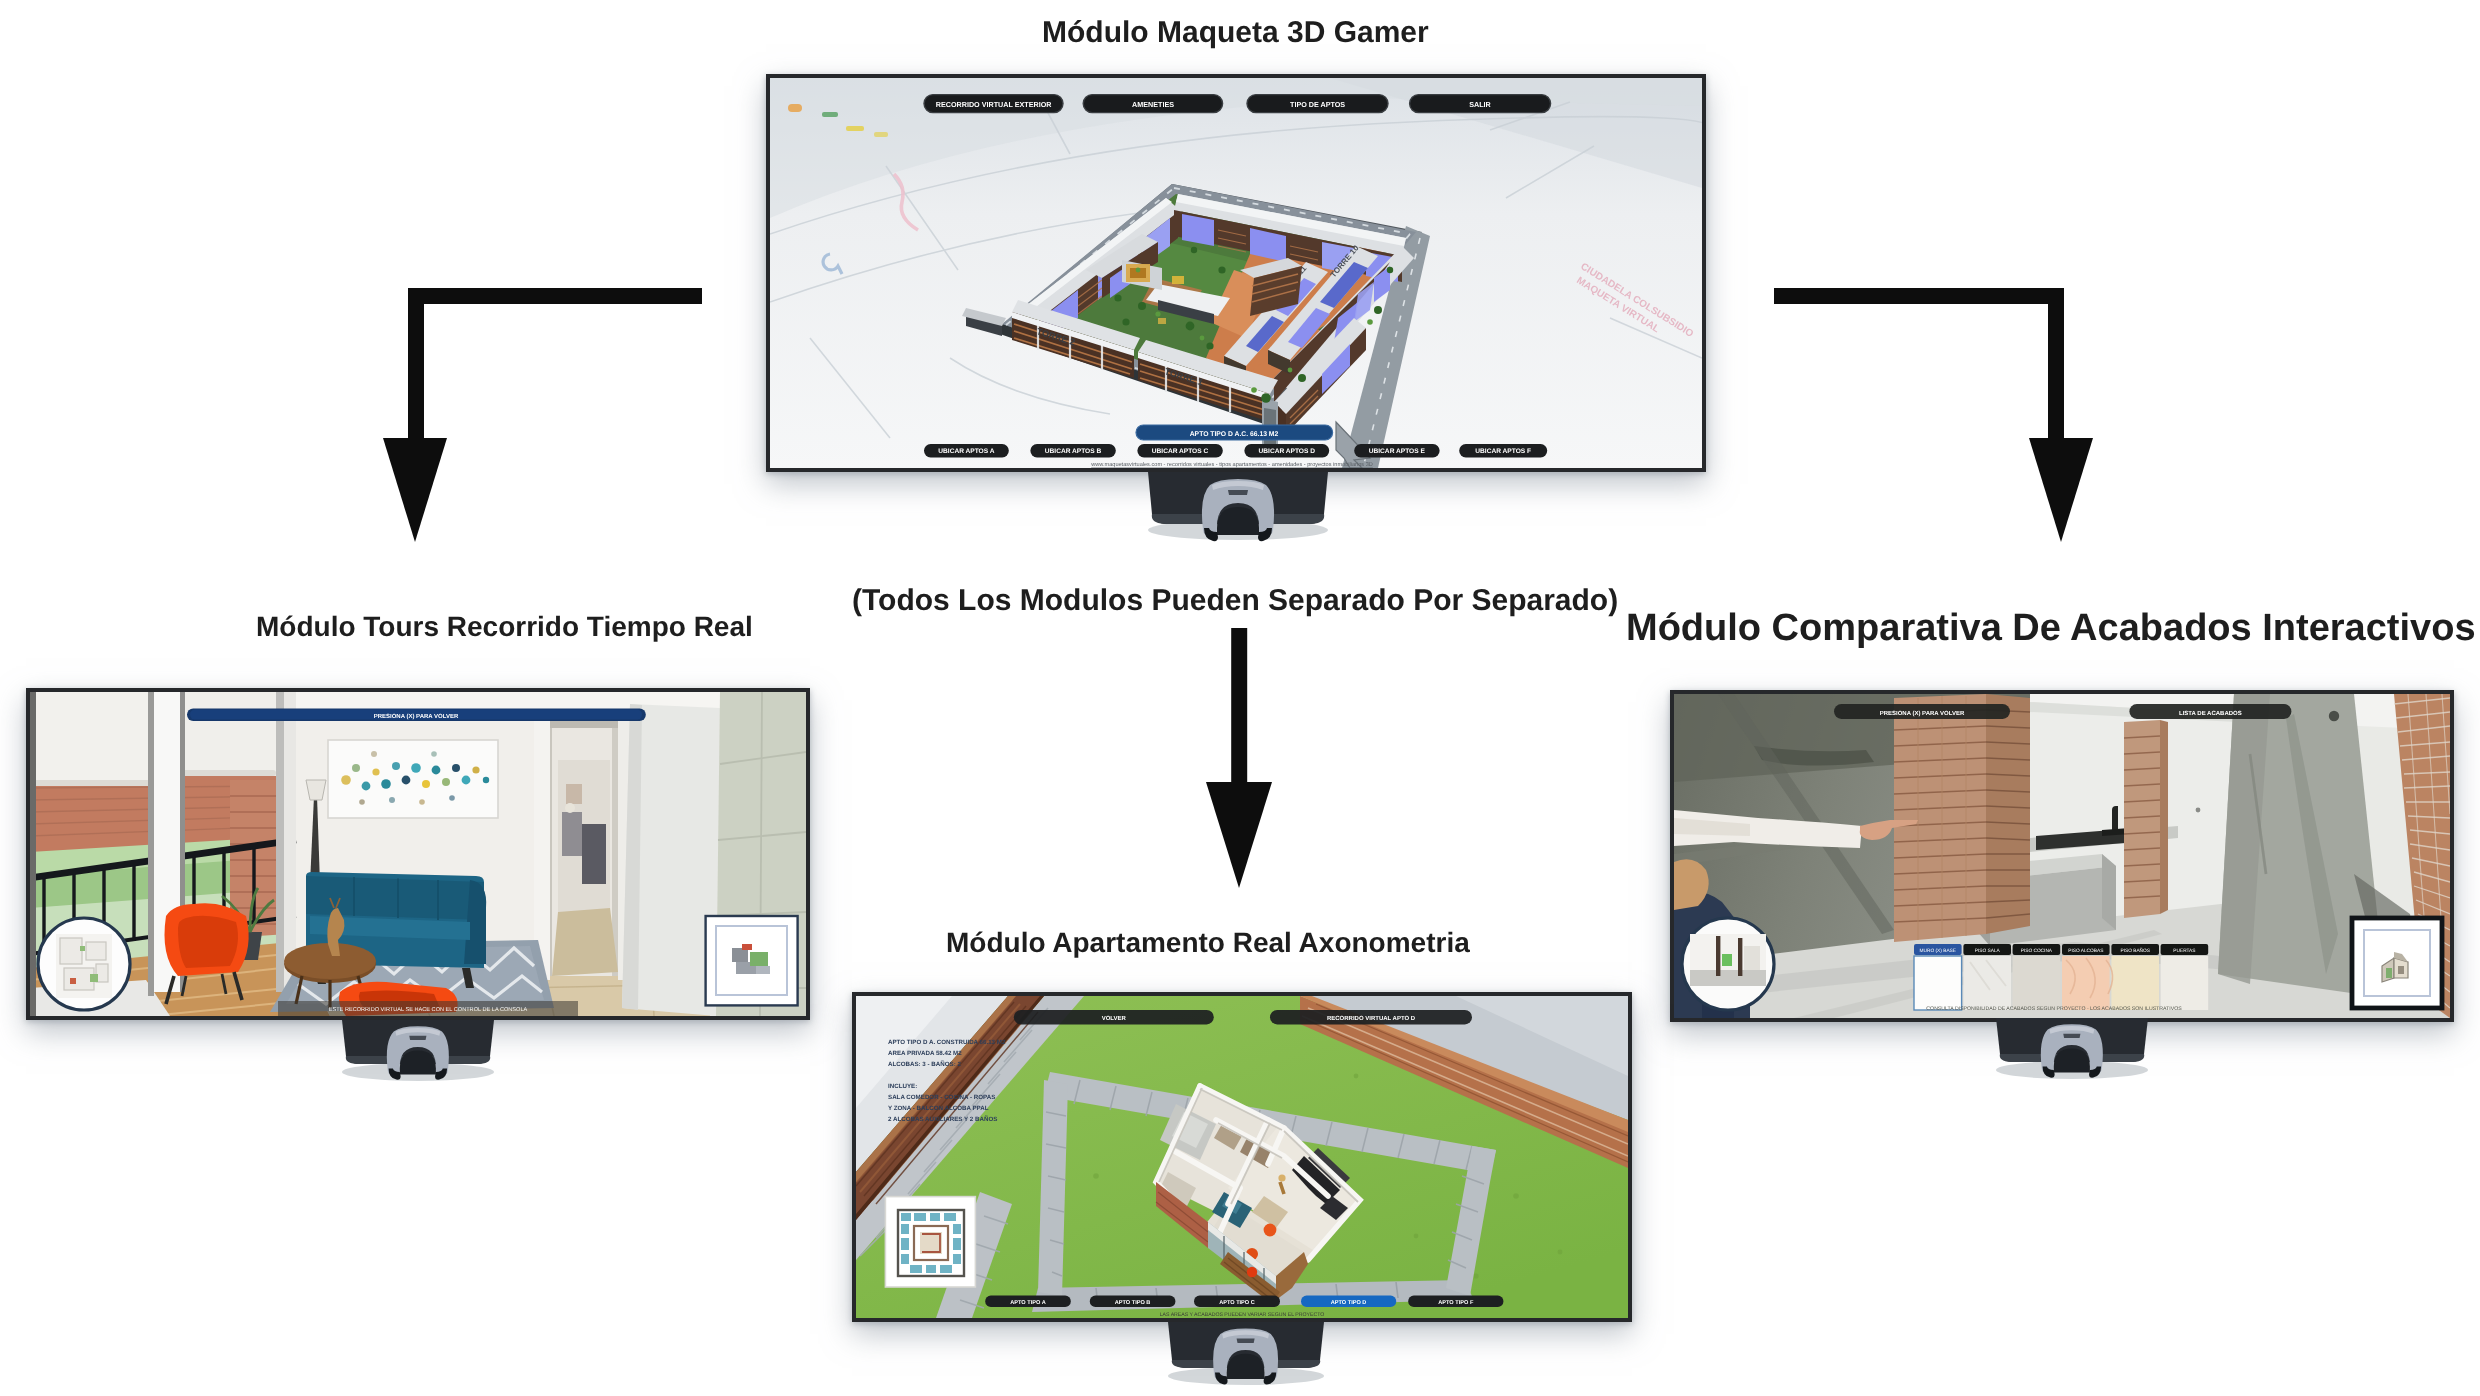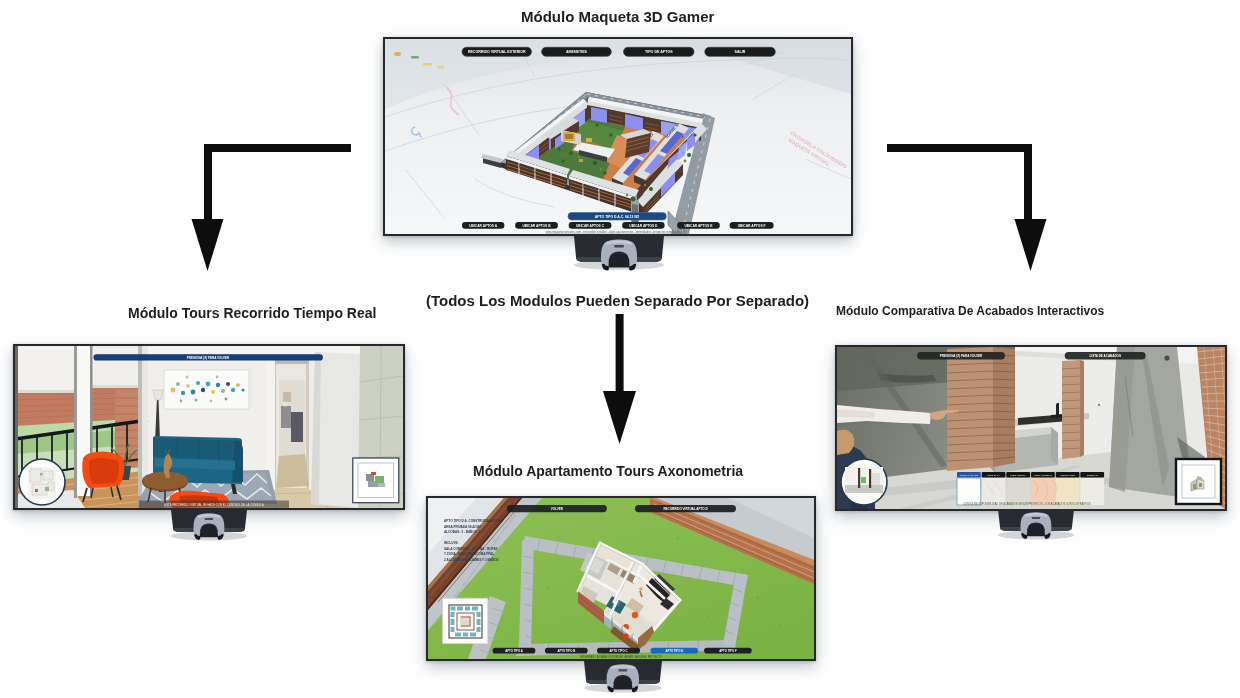--- a/index.html
+++ b/index.html
@@ -31,23 +31,23 @@
 <svg style="position:absolute;left:598px;top:314px;" width="44" height="131" viewBox="0 0 44 131">
 <path d="M17.6 0 L25.6 0 L25.6 78 L17.6 78 Z" fill="#0d0d0d"></path>
 <path d="M5 77 L38 77 L21.5 130 Z" fill="#0d0d0d"></path>
 </svg>
 
 
 <div class="title" style="left:426px;top:292px;font-size:15px;">(Todos Los Modulos Pueden Separado Por Separado)</div>
 
 <div class="title" style="left:86px;top:305px;font-size:14px;margin-left:42px;">Módulo Tours Recorrido Tiempo Real</div>
 
-<div class="title" style="left:836px;top:304px;font-size:12px;">Módulo Comparativa De Acabados Interactivos</div>
-
-<div class="title" style="left:473px;top:463px;font-size:14px;">Módulo Apartamento Tours Axonometria</div>
+<div class="title" style="left:813px;top:304px;font-size:19px;">Módulo Comparativa De Acabados Interactivos</div>
+
+<div class="title" style="left:473px;top:463px;font-size:14px;">Módulo Apartamento Real Axonometria</div>
 
 <div class="monitor" style="left:383px;top:37px;width:470px;height:199px;">
 <svg width="466" height="195" viewBox="0 0 466 195">
 <defs>
 <linearGradient id="tbl" x1="0" y1="0" x2="0" y2="1">
 <stop offset="0" stop-color="#dde2e7"></stop>
             <stop offset="0.35" stop-color="#edeff1"></stop>
             <stop offset="1" stop-color="#f6f7f8"></stop>
 </linearGradient>
 </defs>

